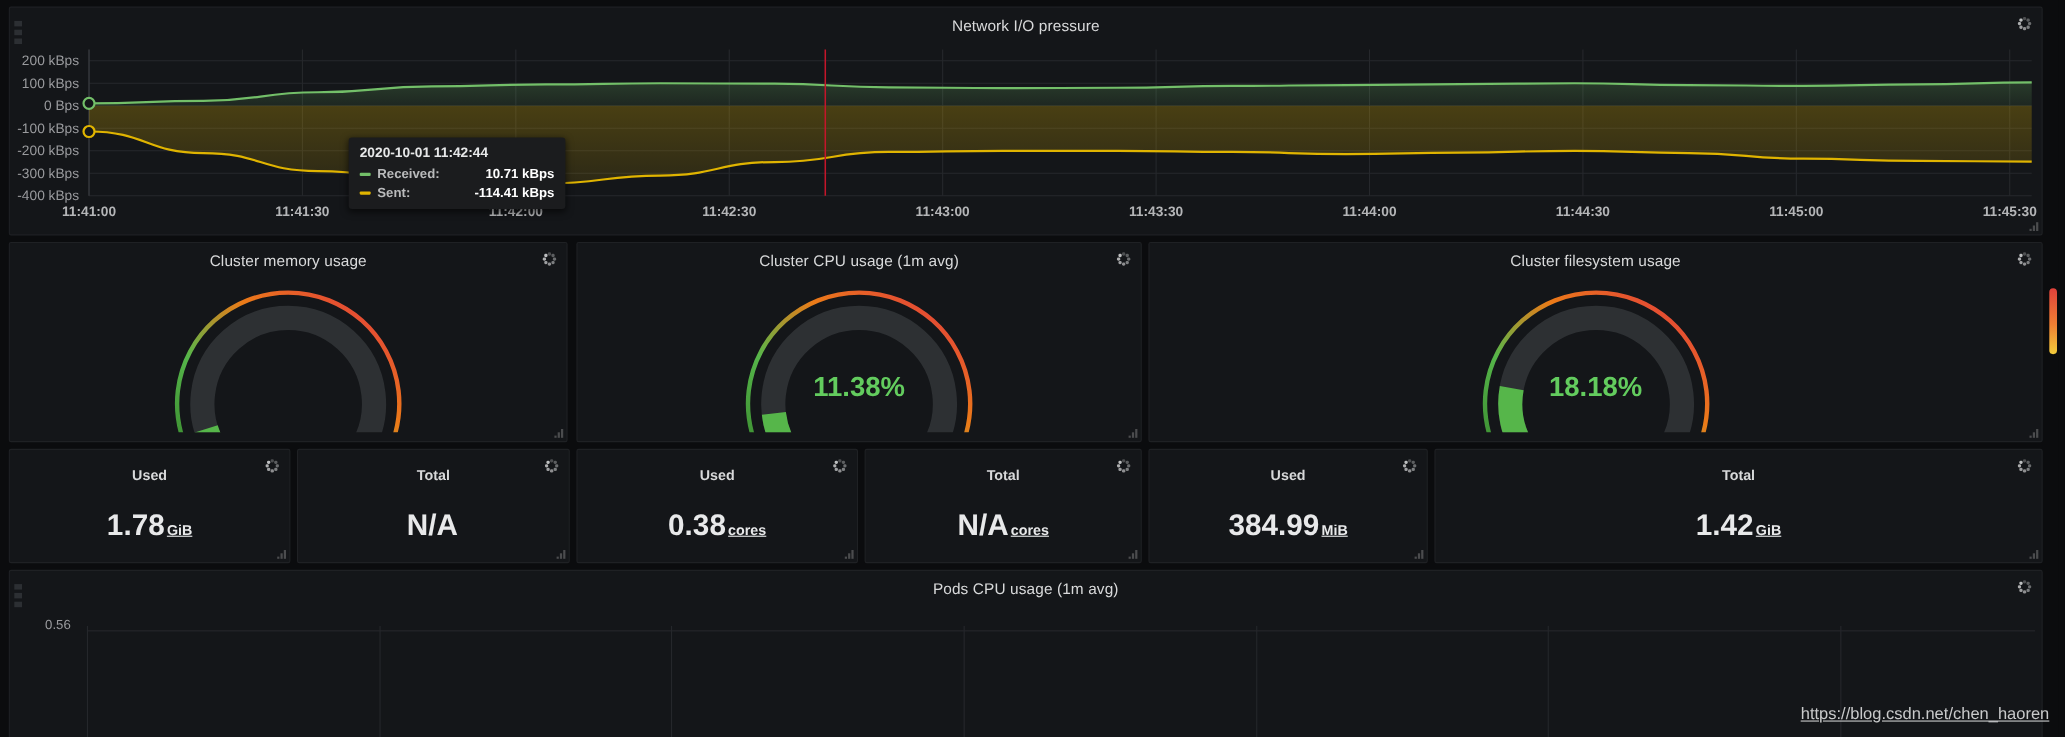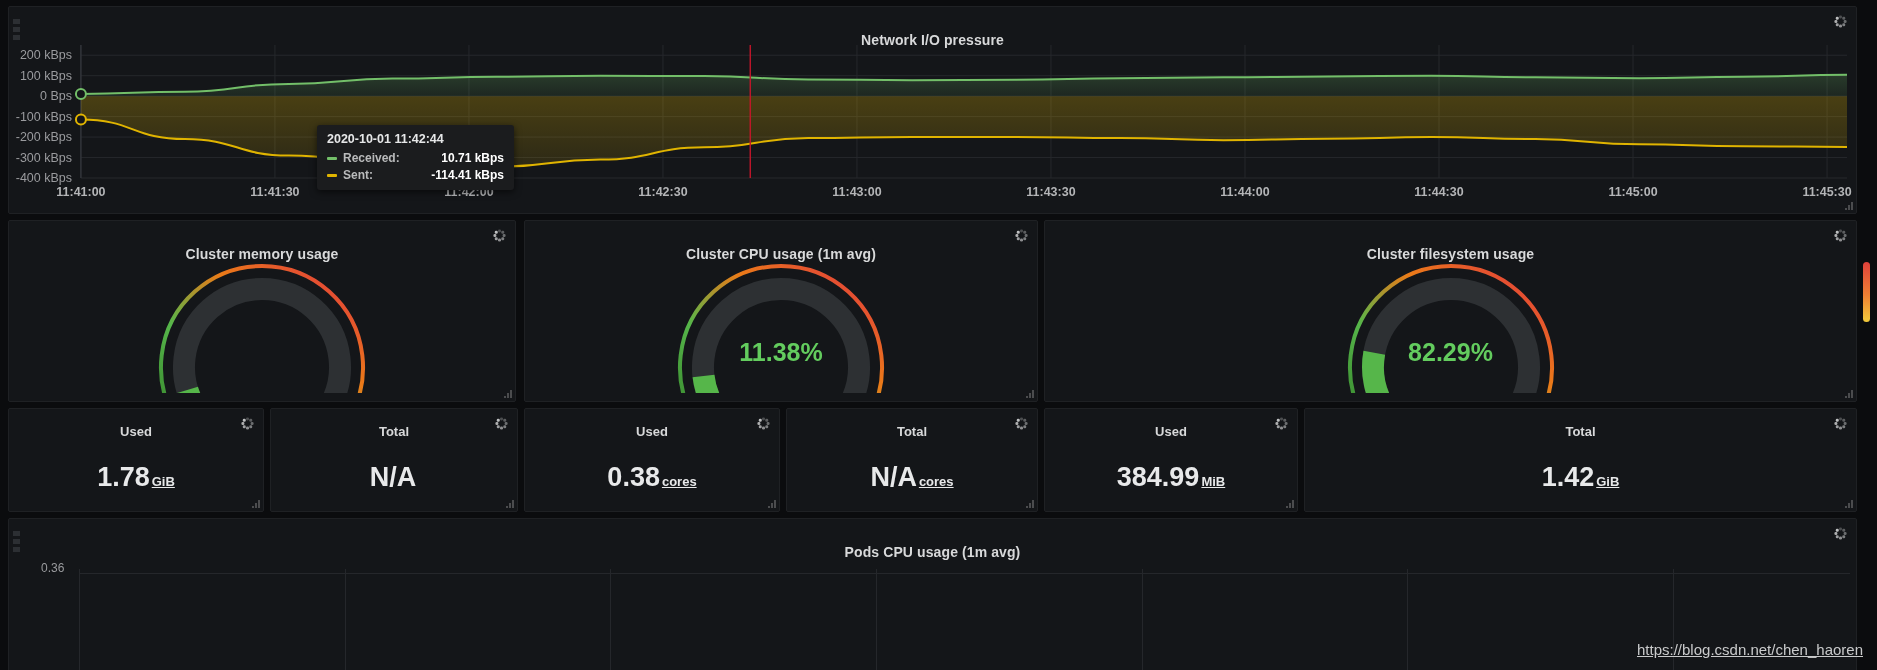--- a/index.html
+++ b/index.html
@@ -16,24 +16,23 @@
     position: absolute;
     background: #141619;
     border: 1px solid #1f2124;
     border-radius: 2px;
   }
   .panel-title {
     width: 100%;
     text-align: center;
     color: #d8d9da;
     font-size: 14px;
-    font-weight: bold;
+    font-weight: normal;
     letter-spacing: .1px;
     padding-top: 8px;
-    margin-top: 17px;
   }
   .spinner {
     position: absolute;
     top: 8px; right: 9px;
     width: 13px; height: 13px;
   }
   .spinner i {
     position: absolute;
     width: 2.6px; height: 2.6px;
     border-radius: 50%;
@@ -349,21 +348,21 @@
             <stop offset="0%" stop-color="#37872d"></stop>
             <stop offset="34%" stop-color="#56b64a"></stop>
             <stop offset="62%" stop-color="#eb7b18"></stop>
             <stop offset="100%" stop-color="#e02f44"></stop>
           </linearGradient>
         </defs>
         <path d="M47.27,181.93 A101,101 0 1 1 212.73,181.93" fill="none" stroke="url(#gg2)" stroke-width="4"></path>
         <path d="M66.11,168.74 A78,78 0 1 1 193.89,168.74" fill="none" stroke="#2d3033" stroke-width="22"></path>
         <path d="M66.11,168.74 A78,78 0 0 1 53.29,109.85" fill="none" stroke="#56b64a" stroke-width="22"></path>
       </svg>
-    <div class="gauge-value">82.29%</div>
+    <div class="gauge-value">18.18%</div>
   </div>
   <div class="resize-grip">
       <b></b>
       <b></b>
       <b></b>
     </div>
 </div>
 
 <div class="panel stat-panel" style="left:8px;width:256px;">
 
@@ -508,21 +507,21 @@
   <div class="spinner">
       <i style="transform: translate(0px, -4.6px); opacity: 0.3;"></i>
       <i style="transform: translate(3.25px, -3.25px); opacity: 0.39;"></i>
       <i style="transform: translate(4.6px, 0px); opacity: 0.47;"></i>
       <i style="transform: translate(3.25px, 3.25px); opacity: 0.56;"></i>
       <i style="transform: translate(0px, 4.6px); opacity: 0.65;"></i>
       <i style="transform: translate(-3.25px, 3.25px); opacity: 0.74;"></i>
       <i style="transform: translate(-4.6px, 0px); opacity: 0.82;"></i>
       <i style="transform: translate(-3.25px, -3.25px); opacity: 0.91;"></i>
     </div>
-  <div id="pods-axis">0.36</div>
+  <div id="pods-axis">0.56</div>
   <div class="pods-grid">
     <u style="top:4px"></u>
     <i style="left:0"></i>
       <i style="left:15%"></i>
       <i style="left:30%"></i>
       <i style="left:45%"></i>
     <i style="left:60%"></i>
       <i style="left:75%"></i>
       <i style="left:90%"></i>
   </div>

